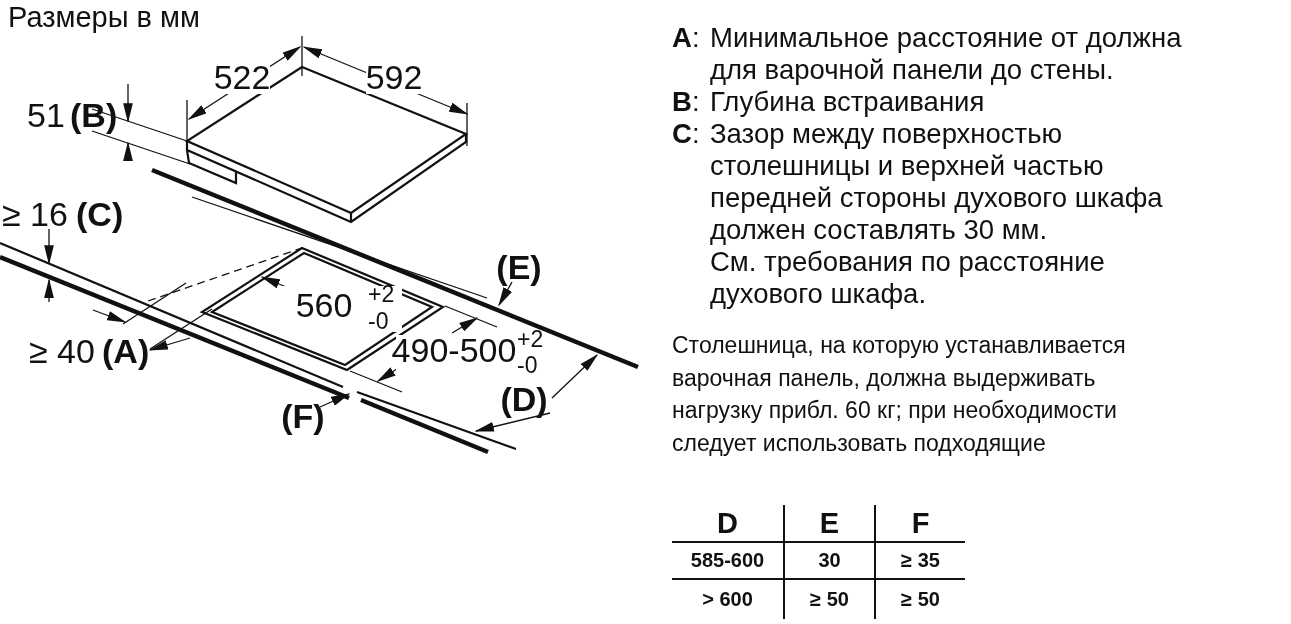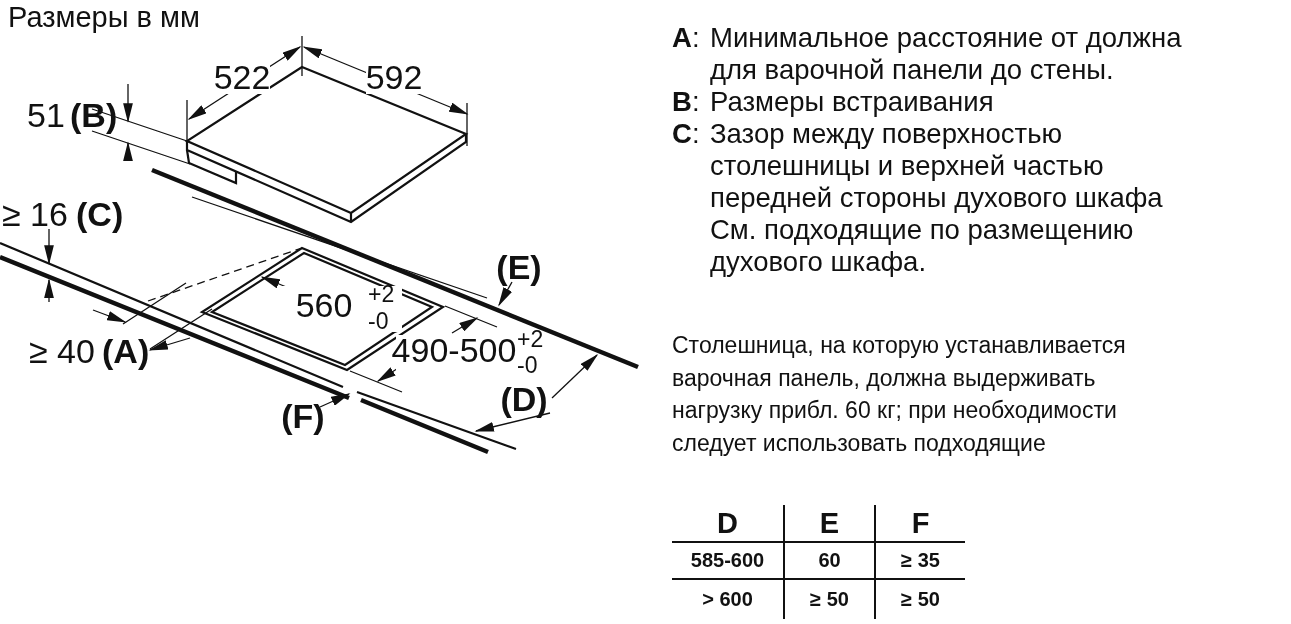--- a/index.html
+++ b/index.html
@@ -134,54 +134,57 @@
   <div class="defs">
     <div class="def-line">
       <span class="hang"><b>A</b><span>: </span></span>
       <span>Минимальное расстояние от должна</span>
     </div>
     <div class="def-line">
       <span>для варочной панели до стены.</span>
     </div>
     <div class="def-line">
       <span class="hang"><b>B</b><span>: </span></span>
-      <span>Размеры встраивания</span>
+      <span>Глубина встраивания</span>
     </div>
     <div class="def-line">
       <span class="hang"><b>C</b><span>: </span></span>
       <span>Зазор между поверхностью</span>
     </div>
     <div class="def-line">
       <span>столешницы и верхней частью</span>
     </div>
     <div class="def-line">
       <span>передней стороны духового шкафа</span>
     </div>
     <div class="def-line">
-      <span>См. подходящие по размещению</span>
+      <span>должен составлять 30 мм.</span>
+    </div>
+    <div class="def-line">
+      <span>См. требования по расстояние</span>
     </div>
     <div class="def-line">
       <span>духового шкафа.</span>
     </div>
   </div>
 
   <div class="note">
     <div>Столешница, на которую устанавливается</div>
     <div>варочная панель, должна выдерживать</div>
     <div>нагрузку прибл. 60 кг; при необходимости</div>
     <div>следует использовать подходящие</div>
   </div>
 
   <div class="spec-table">
     <div class="cell th rb">D</div>
     <div class="cell th rb colmid">E</div>
     <div class="cell th rb">F</div>
 
     <div class="cell rb">585-600</div>
-    <div class="cell rb colmid">60</div>
+    <div class="cell rb colmid">30</div>
     <div class="cell rb">≥ 35</div>
 
     <div class="cell">&gt; 600</div>
     <div class="cell colmid">≥ 50</div>
     <div class="cell">≥ 50</div>
   </div>
 
 </div>
 
 </body></html>

